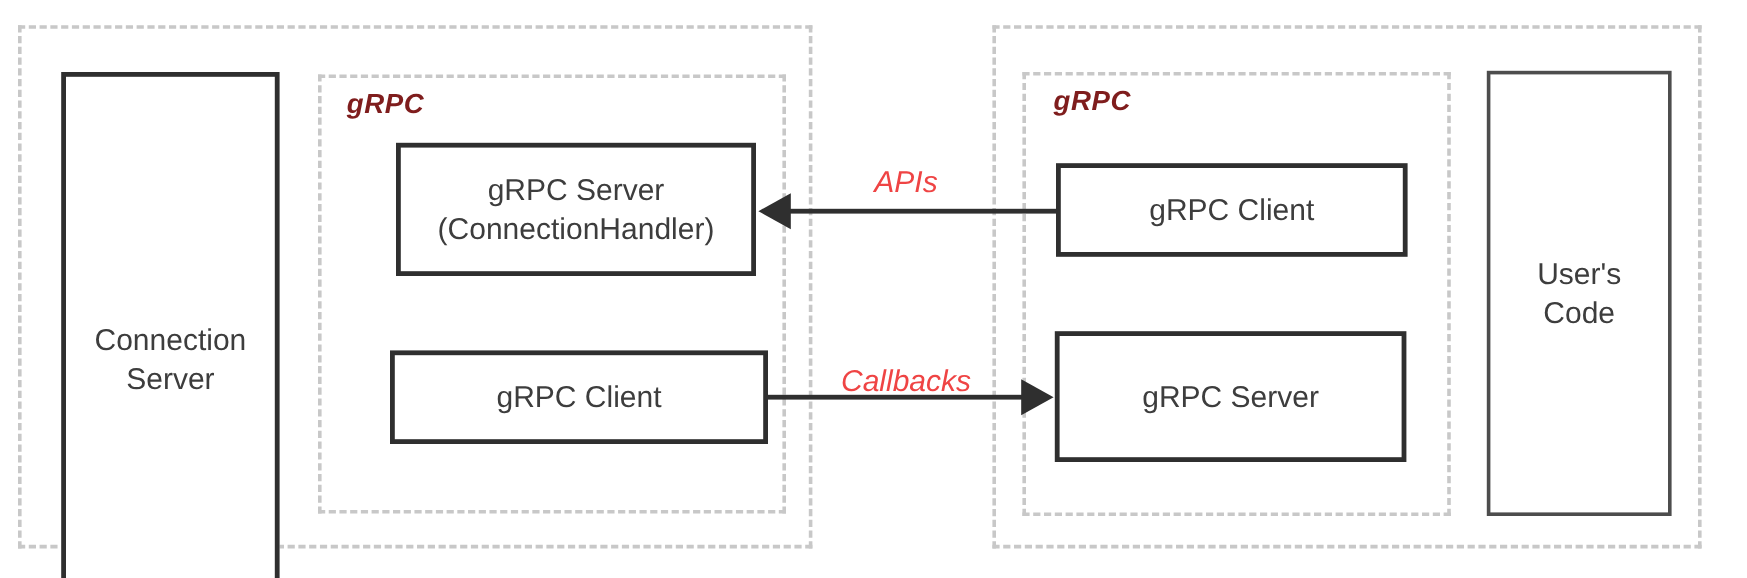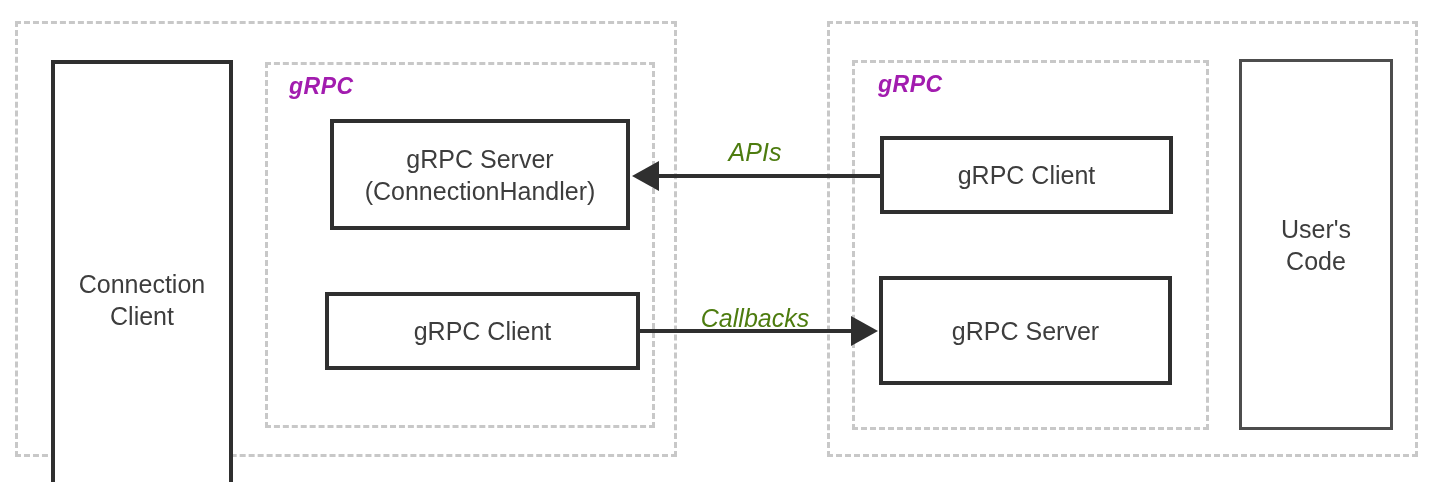--- a/index.html
+++ b/index.html
@@ -41,21 +41,21 @@
     color: var(--text);
   }
 
   .solid-box.thin-border { border-width: 3px; border-color: #4d4d4d; }
 
   .grpc-label {
     position: absolute;
     font-size: 23px;
     font-style: italic;
     font-weight: bold;
-    color: #a21caf;
+    color: #7f1d1d;
     letter-spacing: 0.5px;
   }
 
   .arrow-line {
     position: absolute;
     height: 4px;
     background: var(--arrow);
   }
 
   .arrow-head {
@@ -71,21 +71,21 @@
   .arrow-head.point-right {
     border-top: 15px solid transparent;
     border-bottom: 15px solid transparent;
     border-left: 27px solid var(--arrow);
   }
 
   .arrow-label {
     position: absolute;
     font-size: 25px;
     font-style: italic;
-    color: #4d7c0f;
+    color: #ef4444;
     text-align: center;
   }
 
   
   #left-outer   { left: 15px;  top: 21px; width: 662px; height: 436px; }
   #right-outer  { left: 827px; top: 21px; width: 591px; height: 436px; }
 
   #conn-process { left: 51px;  top: 60px;  width: 182px; height: 480px; }
 
   #left-grpc    { left: 265px; top: 62px;  width: 390px; height: 366px; }
@@ -112,21 +112,21 @@
 </style>
 </head>
 <body>
 
 <div class="canvas">
 
   <div id="left-outer" class="dashed-box"></div>
 
   <div id="conn-process" class="solid-box">
     <span>Connection</span>
-    <span>Client</span>
+    <span>Server</span>
   </div>
 
   <div id="left-grpc" class="dashed-box"></div>
   <div id="left-grpc-label" class="grpc-label">gRPC</div>
 
   <div id="left-server" class="solid-box">
     <span>gRPC Server</span>
     <span>(ConnectionHandler)</span>
   </div>
 

